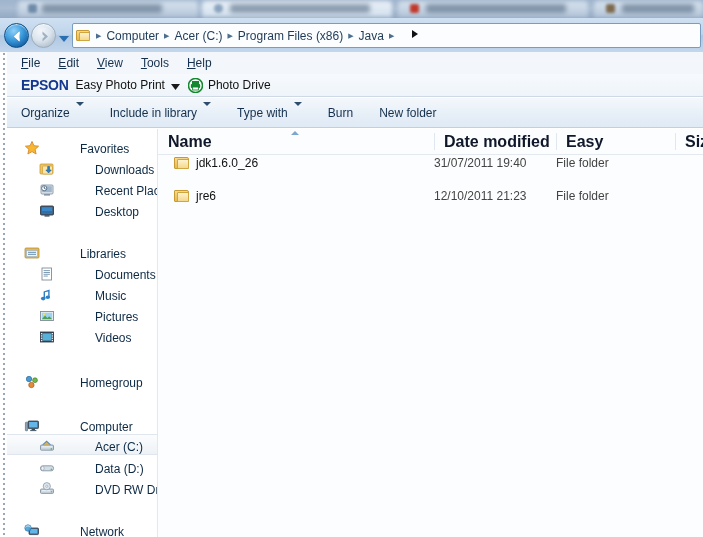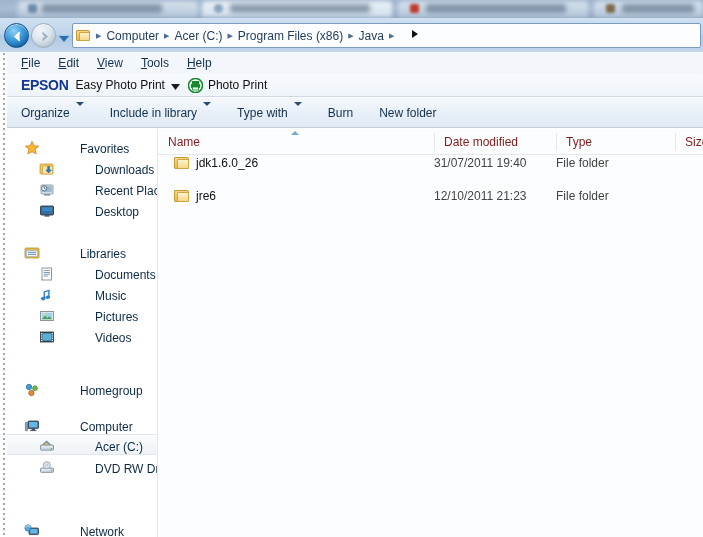--- a/index.html
+++ b/index.html
@@ -169,21 +169,21 @@
   #filepane {
     position: absolute; left: 158px; top: 129px; width: 545px; height: 408px;
     background: #fcfdfe;
   }
   #column-header {
     position: absolute; left: 0; top: 0; width: 545px; height: 26px;
     background: #fcfdfe; border-bottom: 1px solid #e3e9ef;
   }
   .col-h {
     position: absolute; top: 0; height: 25px; display: flex; align-items: center;
-    font-size: 12px; color: #7f1d1d; padding-left: 10px; cursor: pointer;
+    font-size: 16px; color: #0f172a; padding-left: 10px; cursor: pointer; font-weight: bold;
   }
   .col-sep {
     position: absolute; top: 4px; width: 1px; height: 17px; background: #e0e7ee;
   }
   #sort-indicator {
     position: absolute; top: 2px; width: 0; height: 0;
     border-left: 4px solid transparent; border-right: 4px solid transparent;
     border-bottom: 4px solid #7ea7cf;
   }
   .file-row {
@@ -294,21 +294,21 @@
     </svg>
   </span>
   <span id="photo-print-icon">
     <svg width="15" height="15" viewBox="0 0 15 15">
       <circle cx="7.5" cy="7.5" r="7" fill="#ffffff" stroke="#15892f" stroke-width="1.6"></circle>
       <rect x="4" y="3" width="7" height="3" fill="#15892f"></rect>
       <rect x="2.8" y="6" width="9.4" height="4" rx="1" fill="#15892f"></rect>
       <rect x="4.6" y="9" width="5.8" height="3" fill="#ffffff" stroke="#15892f" stroke-width=".9"></rect>
     </svg>
   </span>
-  <span id="photo-print-label">Photo Print</span>
+  <span id="photo-print-label">Photo Drive</span>
 </div>
 
 <div id="commandbar">
   <span class="cmd-item">
     <span>Organize</span>
     <span class="caret"><span class="caret-tri"></span></span>
   </span>
   <span class="cmd-item">
     <span>Include in library</span>
     <span class="caret"><span class="caret-tri"></span></span>
@@ -428,21 +428,21 @@
           <rect x="12.7" y="4" width="1.3" height="1.3" fill="#e8eef3"></rect>
           <rect x="12.7" y="6.3" width="1.3" height="1.3" fill="#e8eef3"></rect>
           <rect x="12.7" y="8.6" width="1.3" height="1.3" fill="#e8eef3"></rect>
           <rect x="12.7" y="10.9" width="1.3" height="1.3" fill="#e8eef3"></rect>
         </svg>
       </span>
       <span class="nav-lbl">Videos</span>
     </div>
   </div>
 
-  <div class="nav-group" style="top:248px;">
+  <div class="nav-group" style="top:240px;">
     <div class="nav-row root">
       <span class="nav-ico">
         <svg width="16" height="16" viewBox="0 0 16 16">
           <circle cx="5" cy="5" r="2.7" fill="#4a9ad4" stroke="#2c6c9f" stroke-width=".7"></circle>
           <circle cx="11" cy="6.2" r="2.4" fill="#6fb84a" stroke="#47802f" stroke-width=".7"></circle>
           <circle cx="7.4" cy="11" r="2.7" fill="#e08a3c" stroke="#a85f21" stroke-width=".7"></circle>
         </svg>
       </span>
       <span class="nav-lbl">Homegroup</span>
     </div>
@@ -469,20 +469,30 @@
           <circle cx="12.4" cy="11" r=".9" fill="#5fbf5f"></circle>
           <path d="M3 6.8 L7.6 2.4 L12.2 6.8 Z" fill="#3c7fc4" opacity=".9"></path>
           <path d="M4.6 6.8 L7.6 3.9 L10.6 6.8 Z" fill="#e8b33c"></path>
         </svg>
       </span>
       <span class="nav-lbl">Acer (C:)</span>
     </div>
     <div class="nav-row child">
       <span class="nav-ico">
         <svg width="16" height="16" viewBox="0 0 16 16">
+          <rect x="1.5" y="5.8" width="13" height="5" rx="2.2" fill="#d3dde6" stroke="#7a8a99" stroke-width=".8"></rect>
+          <ellipse cx="3.6" cy="8.3" rx="1.6" ry="2" fill="#eef3f7" stroke="#8a99a8" stroke-width=".6"></ellipse>
+          <circle cx="12.4" cy="9.4" r=".9" fill="#5fbf5f"></circle>
+        </svg>
+      </span>
+      <span class="nav-lbl">Data (D:)</span>
+    </div>
+    <div class="nav-row child">
+      <span class="nav-ico">
+        <svg width="16" height="16" viewBox="0 0 16 16">
           <rect x="1.5" y="8" width="13" height="4.4" rx="1" fill="#c9d4de" stroke="#7a8a99" stroke-width=".8"></rect>
           <rect x="2.8" y="9.2" width="8.4" height="1.1" fill="#eef3f7"></rect>
           <circle cx="12.6" cy="10.8" r=".8" fill="#5fbf5f"></circle>
           <circle cx="7.8" cy="5.2" r="3.6" fill="#dfe7ee" stroke="#8a99a8" stroke-width=".8"></circle>
           <circle cx="7.8" cy="5.2" r="1.1" fill="#ffffff" stroke="#8a99a8" stroke-width=".6"></circle>
         </svg>
       </span>
       <span class="nav-lbl">DVD RW Drive (E:) E</span>
     </div>
   </div>
@@ -514,21 +524,21 @@
       <span>Name</span>
     </div>
     <div class="col-sep" style="left:276px;"></div>
 
     <div class="col-h" style="left:276px;width:122px;">
       <span>Date modified</span>
     </div>
     <div class="col-sep" style="left:398px;"></div>
 
     <div class="col-h" style="left:398px;width:119px;">
-      <span>Type</span>
+      <span>Easy</span>
     </div>
     <div class="col-sep" style="left:517px;"></div>
 
     <div class="col-h" style="left:517px;width:28px;">
       <span>Size</span>
     </div>
   </div>
 
   <div class="file-row" style="top:23px;">
     <span class="fr-icon">

